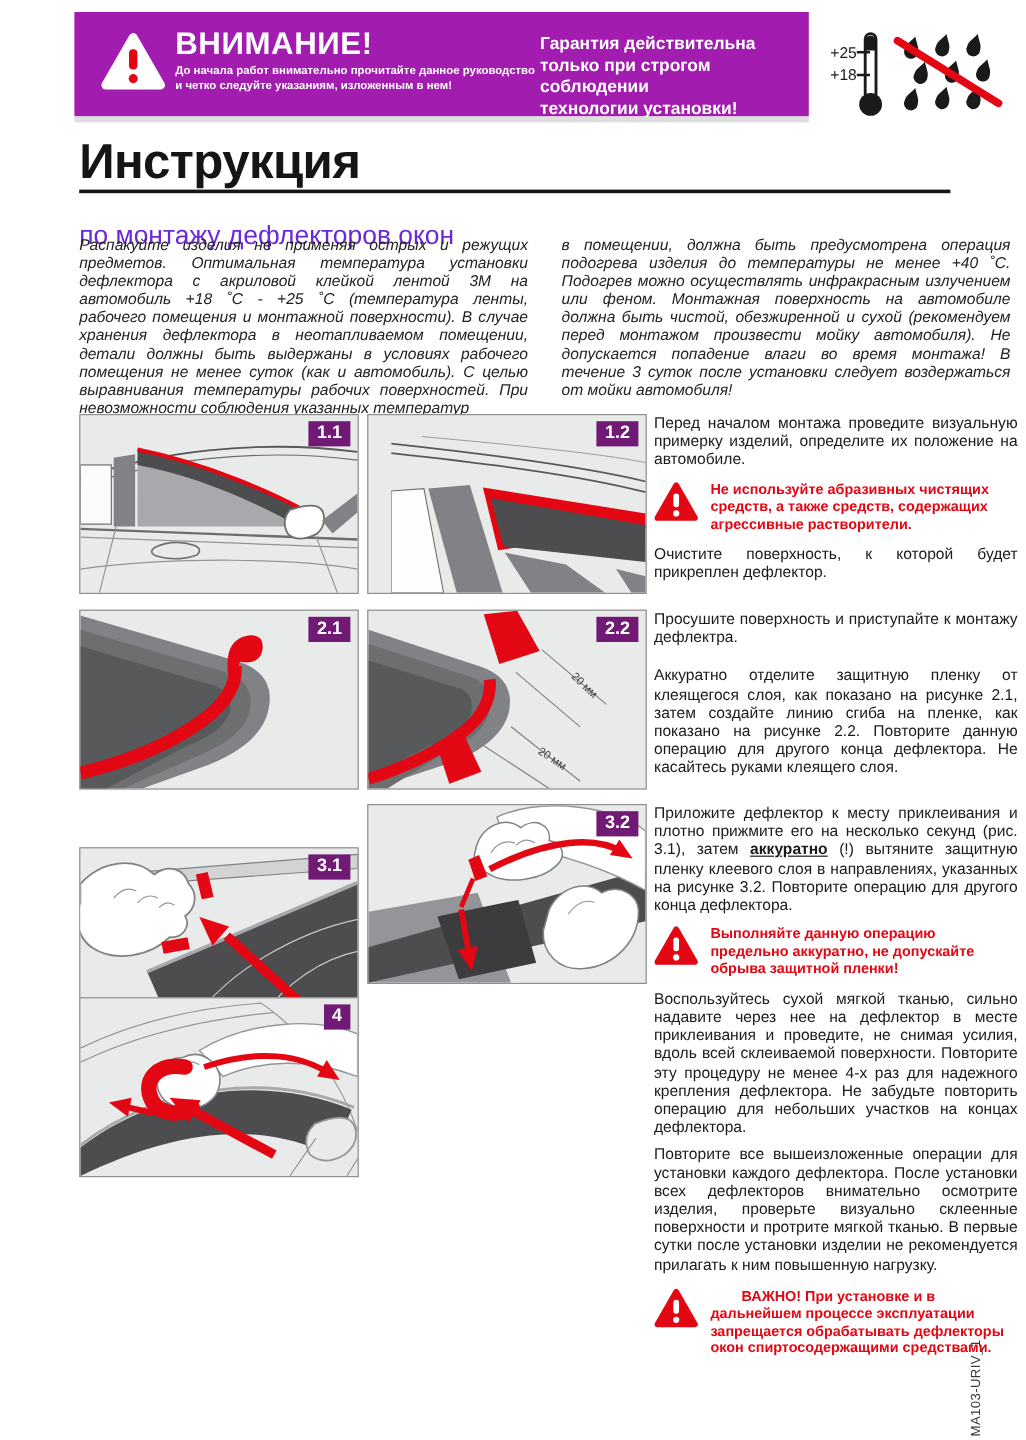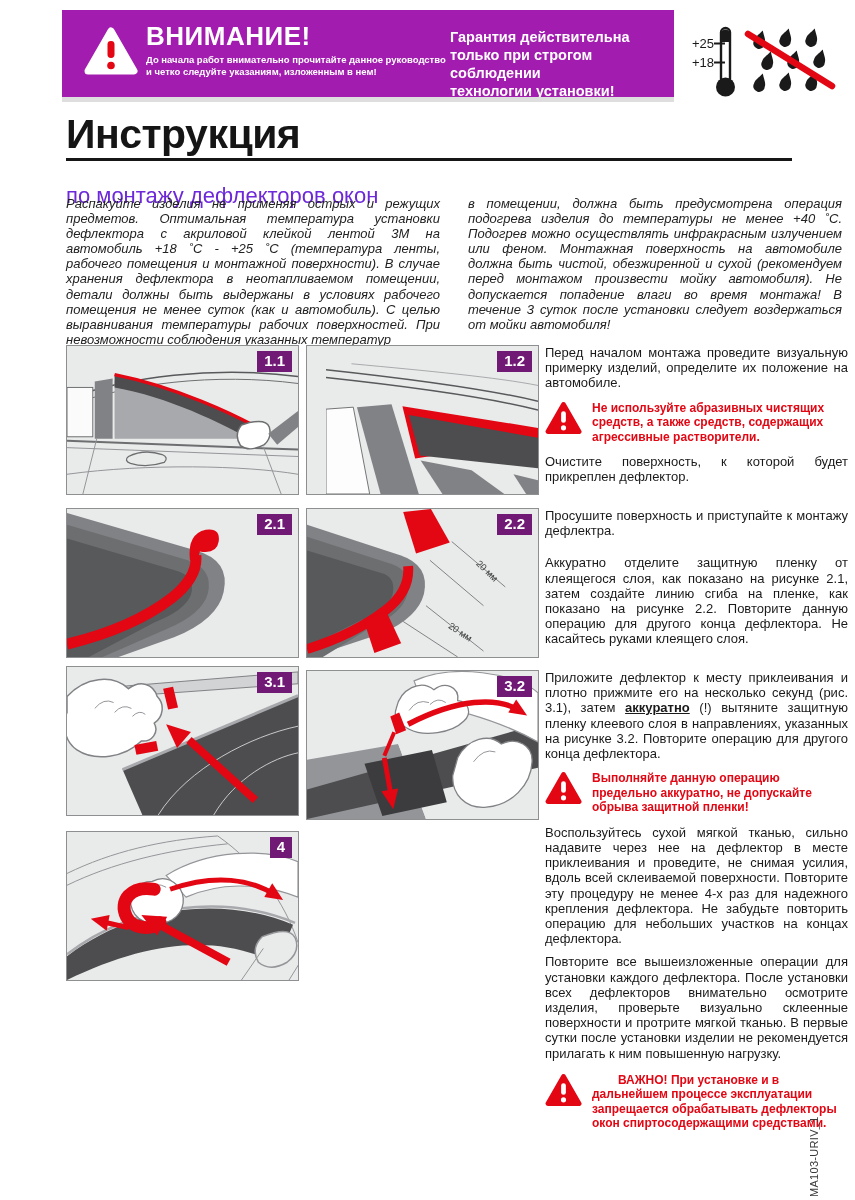--- a/index.html
+++ b/index.html
@@ -172,21 +172,21 @@
       <text transform="translate(142,120) rotate(34)" font-size="9.5" fill="#404041">20 мм</text>
     </svg>
     <div class="fig-label">2.2</div>
   </div>
 
   <div class="steps-col" style="top:508px;">
     <p style="margin-bottom:17px;">Просушите поверхность и приступайте к монтажу дефлектра.</p>
     <p>Аккуратно отделите защитную пленку от клеящегося слоя, как показано на рисунке 2.1, затем создайте линию сгиба на пленке, как показано на рисунке 2.2. Повторите данную операцию для другого конца дефлектора. Не касайтесь руками клеящего слоя.</p>
   </div>
 
-  <div class="panel" style="left:66px; top:666px;">
+  <div class="panel" style="left:66px; top:706px;">
     <svg viewBox="0 0 233 150" preserveAspectRatio="none">
       <polygon points="26,22 233,5 233,17 26,32" fill="#d1d3d4" stroke="#808285" stroke-width="1"></polygon>
       <polygon points="56,104 233,29 233,150 76,150" fill="#4d4d4f"></polygon>
       <path d="M56,104 L233,29" stroke="#a7a9ac" stroke-width="3"></path>
       <path d="M92,150 C122,102 186,70 233,60 M148,150 C170,112 208,92 233,87" stroke="#e9eaea" stroke-width="1" fill="none" opacity=".8"></path>
       <path d="M0,30 C18,10 46,7 62,22 C74,13 87,17 91,30 C99,38 97,51 88,57 C93,66 86,76 75,75 C58,92 28,96 10,84 C-3,75 -5,58 0,46 Z" fill="#fff" stroke="#808285" stroke-width="1.5"></path>
       <path d="M28,42 q9,-11 19,-6 M48,46 q8,-9 17,-4 M66,50 q7,-7 13,-2" stroke="#939598" stroke-width="1" fill="none"></path>
       <polygon points="97,22 107,20 112,41 102,43" fill="#e30613"></polygon>
       <polygon points="68,79 90,75 92,85 70,89" fill="#e30613"></polygon>
       <path d="M190,135 L123,74" stroke="#e30613" stroke-width="8"></path>

